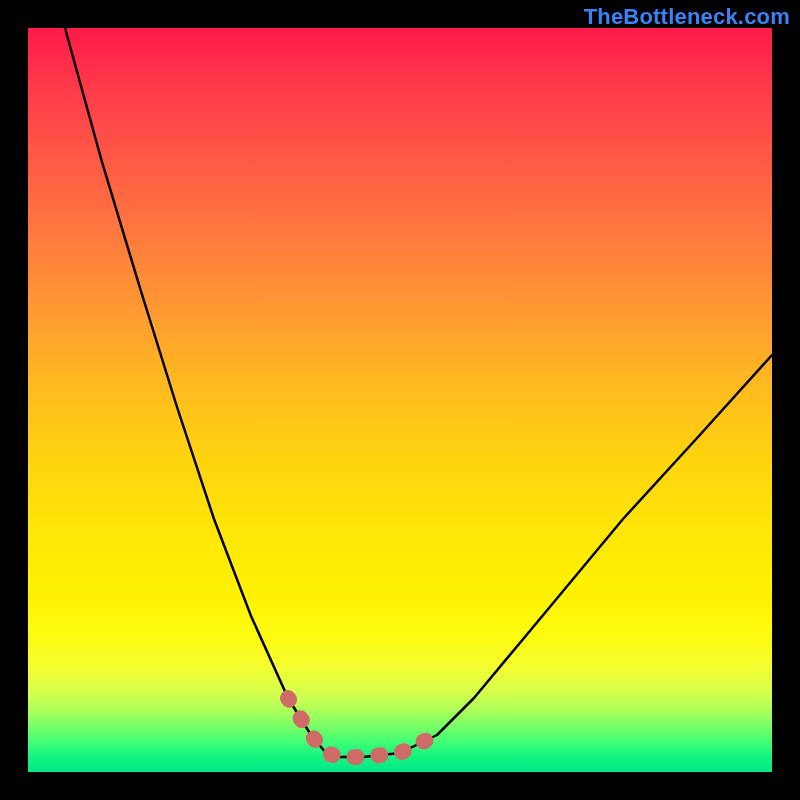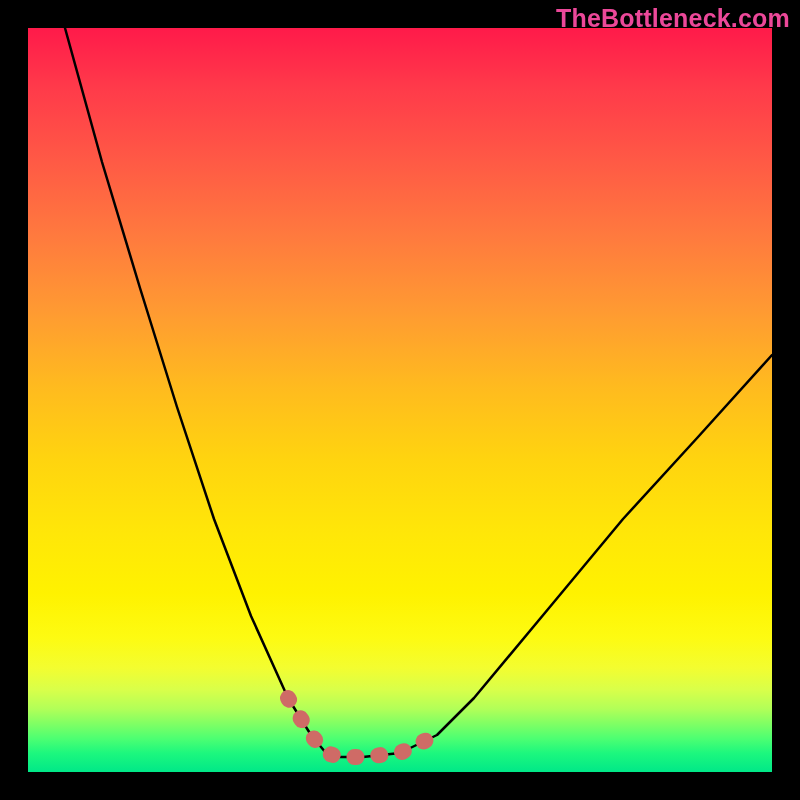--- a/index.html
+++ b/index.html
@@ -42,23 +42,23 @@
       #4dff72 95.5%,
       #1cf77e 97.5%,
       #00e888 100%
     );
   }
   .watermark {
     position: absolute;
     top: 4px;
     right: 10px;
     font-family: Arial, Helvetica, sans-serif;
-    font-size: 25px;
+    font-size: 22px;
     font-weight: 600;
-    color: #ec4899;
+    color: #3b82f6;
     letter-spacing: 0.2px;
     user-select: none;
   }
   svg.curve {
     position: absolute;
     left: 0;
     top: 0;
     width: 744px;
     height: 744px;
     overflow: visible;

